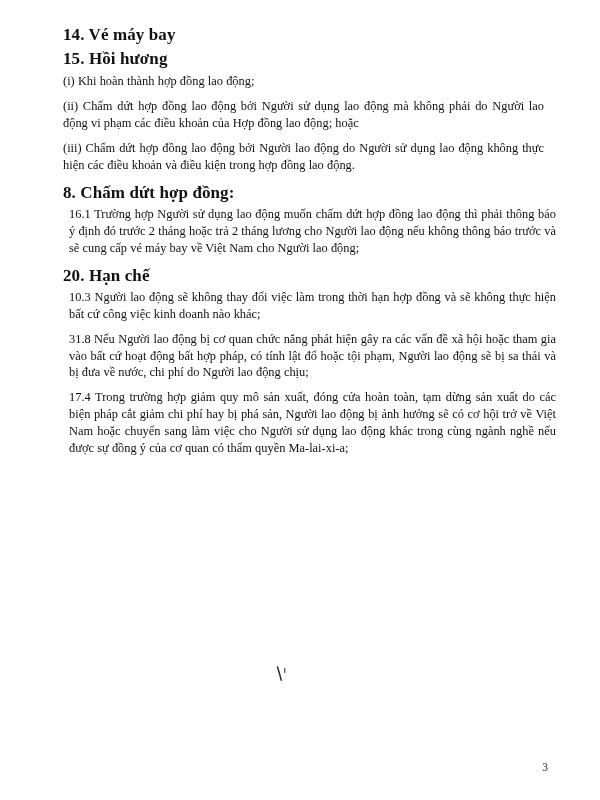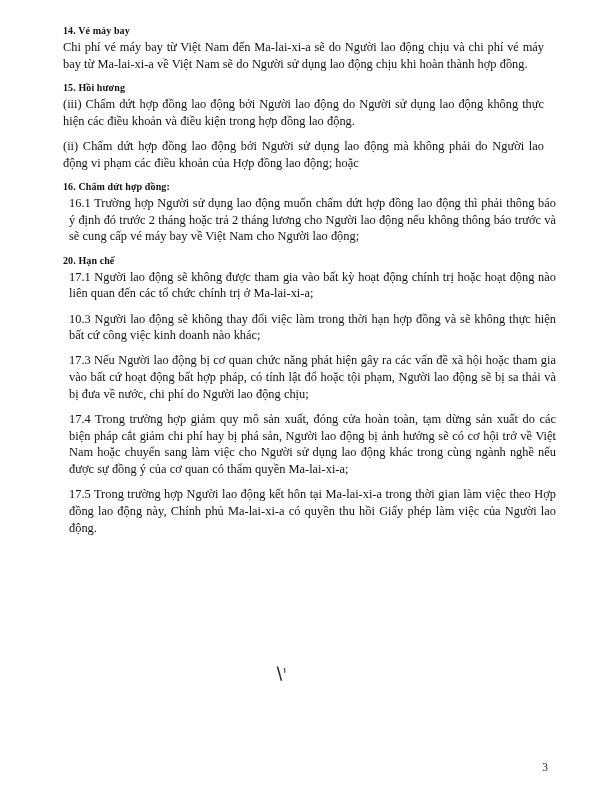--- a/index.html
+++ b/index.html
@@ -27,21 +27,21 @@
 
   #content {
     position: absolute;
     left: 57px;
     top: 24px;
     width: 487px;
   }
 
   
   .heading {
-    font-size: 10px;
+    font-size: 17px;
     font-weight: bold;
     line-height: 1.32;
     margin: 0 0 2px 6px;
     letter-spacing: 0.1px;
     white-space: pre;
     font-family: Liberation Serif, serif;
   }
   .heading.tight-top { margin-top: 1px; }
 
   .para {
@@ -80,46 +80,44 @@
 </style>
 </head>
 <body>
 
 <div id="page">
 
   <div id="content">
 
     <h2 class="heading">14. Vé máy bay</h2>
 
-    <p class="para indent">Chi phí vé máy bay từ Việt Nam đến Ma-lai-xi-a sẽ do Người lao động chịu và chi phí vé máy bay từ Ma-lai-xi-a về Việt Nam sẽ do Người sử dụng lao động chịu khi hoàn thành hợp đồng.</p>
 
     <h2 class="heading tight-top">15. Hồi hương</h2>
 
 
+    <p class="para indent">(i) Khi hoàn thành hợp đồng lao động;</p>
+
+    <p class="para indent">(ii) Chấm dứt hợp đồng lao động bởi Người sử dụng lao động mà không phải do Người lao động vi phạm các điều khoản của Hợp đồng lao động; hoặc</p>
 
     <p class="para indent">(iii) Chấm dứt hợp đồng lao động bởi Người lao động do Người sử dụng lao động không thực hiện các điều khoản và điều kiện trong hợp đồng lao động.</p>
 
-    <p class="para indent">(ii) Chấm dứt hợp đồng lao động bởi Người sử dụng lao động mà không phải do Người lao động vi phạm các điều khoản của Hợp đồng lao động; hoặc</p>
-
-    <h2 class="heading tight-top">16. Chấm dứt hợp đồng:</h2>
+    <h2 class="heading tight-top">8. Chấm dứt hợp đồng:</h2>
 
     <p class="para flush">16.1 Trường hợp Người sử dụng lao động muốn chấm dứt hợp đồng lao động thì phải thông báo ý định đó trước 2 tháng hoặc trả 2 tháng lương cho Người lao động nếu không thông báo trước và sẽ cung cấp vé máy bay về Việt Nam cho Người lao động;</p>
 
 
     <h2 class="heading tight-top">20. Hạn chế</h2>
 
-    <p class="para flush">17.1 Người lao động sẽ không được tham gia vào bất kỳ hoạt động chính trị hoặc hoạt động nào liên quan đến các tổ chức chính trị ở Ma-lai-xi-a;</p>
 
     <p class="para flush">10.3 Người lao động sẽ không thay đổi việc làm trong thời hạn hợp đồng và sẽ không thực hiện bất cứ công việc kinh doanh nào khác;</p>
 
-    <p class="para flush">17.3 Nếu Người lao động bị cơ quan chức năng phát hiện gây ra các vấn đề xã hội hoặc tham gia vào bất cứ hoạt động bất hợp pháp, có tính lật đổ hoặc tội phạm, Người lao động sẽ bị sa thải và bị đưa về nước, chi phí do Người lao động chịu;</p>
+    <p class="para flush">31.8 Nếu Người lao động bị cơ quan chức năng phát hiện gây ra các vấn đề xã hội hoặc tham gia vào bất cứ hoạt động bất hợp pháp, có tính lật đổ hoặc tội phạm, Người lao động sẽ bị sa thải và bị đưa về nước, chi phí do Người lao động chịu;</p>
 
     <p class="para flush">17.4 Trong trường hợp giảm quy mô sản xuất, đóng cửa hoàn toàn, tạm dừng sản xuất do các biện pháp cắt giảm chi phí hay bị phá sản, Người lao động bị ảnh hưởng sẽ có cơ hội trở về Việt Nam hoặc chuyển sang làm việc cho Người sử dụng lao động khác trong cùng ngành nghề nếu được sự đồng ý của cơ quan có thẩm quyền Ma-lai-xi-a;</p>
 
-    <p class="para flush last">17.5 Trong trường hợp Người lao động kết hôn tại Ma-lai-xi-a trong thời gian làm việc theo Hợp đồng lao động này, Chính phủ Ma-lai-xi-a có quyền thu hồi Giấy phép làm việc của Người lao động.</p>
 
   </div>
 
   <div id="stray-mark">
     <svg width="14" height="20" viewBox="0 0 14 20" aria-hidden="true">
       <path d="M1.5 1 C3.2 6.5, 4.4 10.6, 5.2 14.2" stroke="#2b2b2b" stroke-width="1.5" fill="none" stroke-linecap="round"></path>
       <path d="M8.6 2.2 L8.9 6.4" stroke="#3a3a3a" stroke-width="1.1" fill="none" stroke-linecap="round"></path>
     </svg>
   </div>
 

